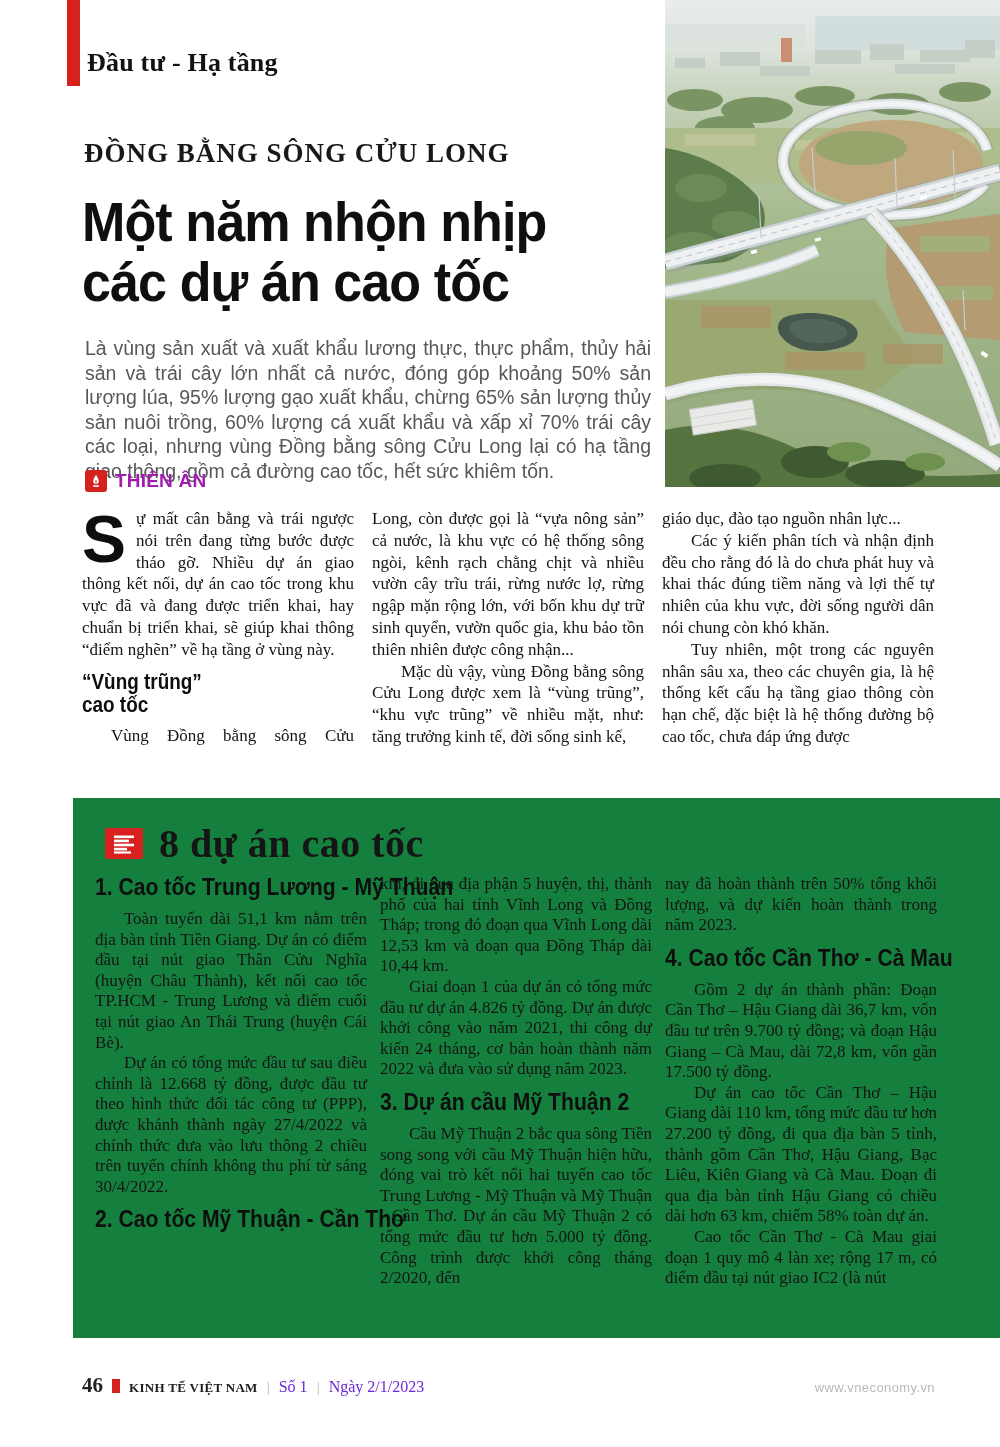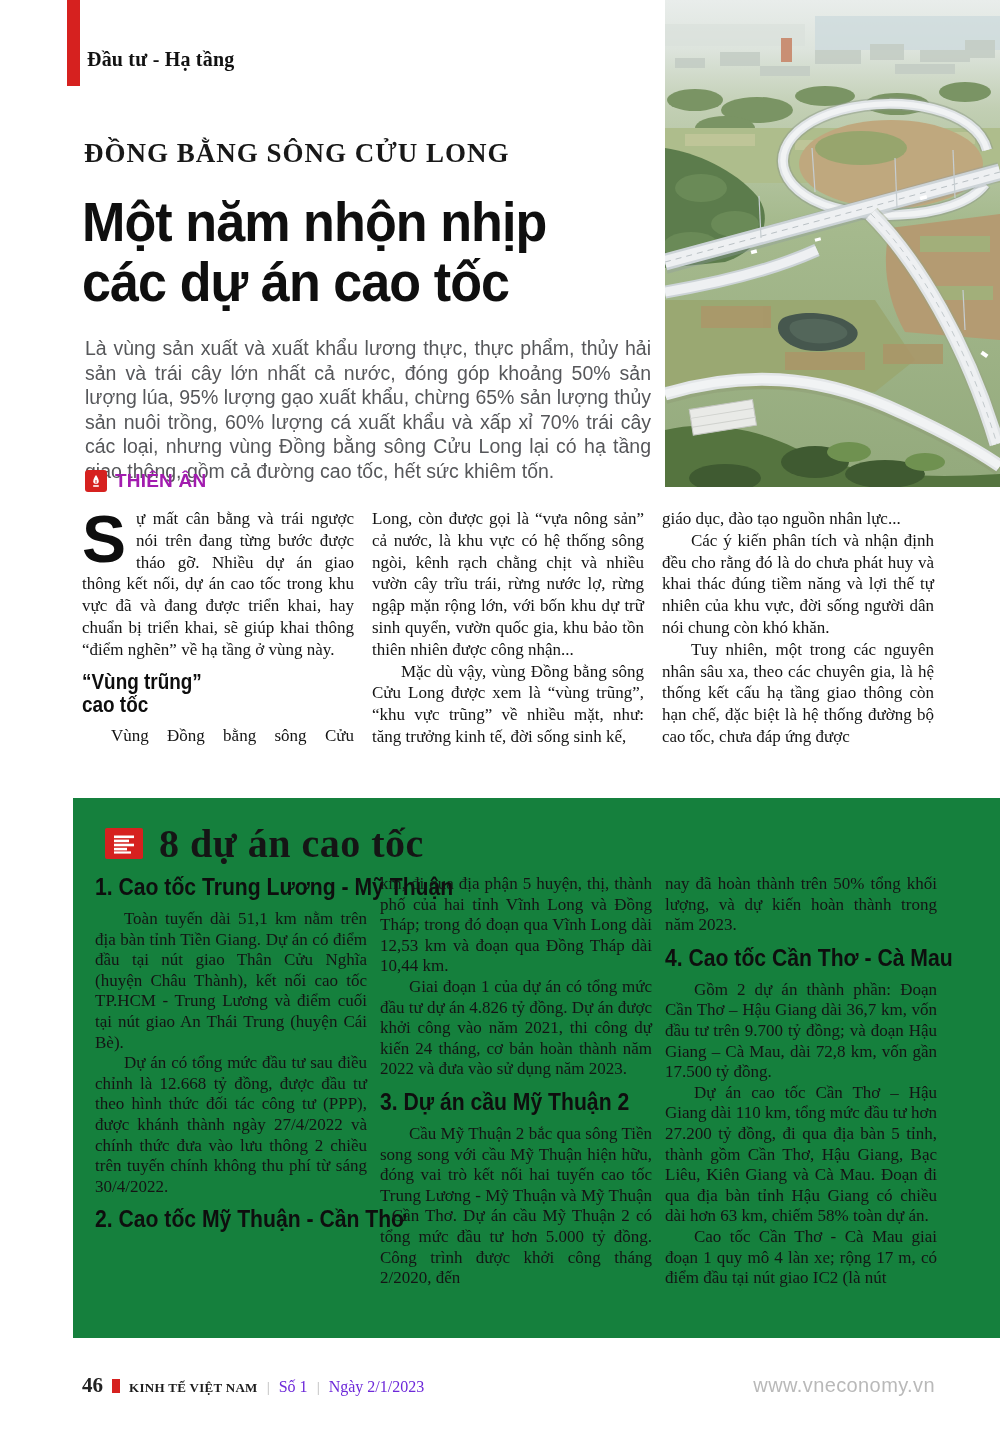--- a/index.html
+++ b/index.html
@@ -4,21 +4,21 @@
 <style>
   html,body{margin:0;padding:0;background:#ffffff;}
   .page{
     position:relative;width:1000px;height:1447px;background:#ffffff;
     font-family:"Liberation Serif", serif;color:#111;overflow:hidden;
   }
   
   .red-bar{position:absolute;left:67px;top:0;width:13px;height:86px;background:#d6211f;}
   .section-label{
     position:absolute;left:87px;top:48px;font-family:"Liberation Serif",serif;
-    font-weight:700;font-size:20px;color:#121212;letter-spacing:.2px;
+    font-weight:700;font-size:26px;color:#121212;letter-spacing:.2px;
   }
   
   .photo{position:absolute;left:665px;top:0;width:335px;height:487px;}
   
   .kicker{
     position:absolute;left:84px;top:138px;font-family:"Liberation Serif",serif;
     font-weight:700;font-size:27px;letter-spacing:1px;color:#181818;white-space:nowrap;
   }
   .headline{
     position:absolute;left:82px;top:192px;font-family:"Liberation Sans",sans-serif;
@@ -71,21 +71,21 @@
   
   .footer{
     position:absolute;left:82px;top:1366px;width:853px;display:flex;align-items:baseline;justify-content:space-between;
   }
   .footer-left{display:flex;align-items:baseline;gap:9px;font-family:"Liberation Serif",serif;margin-top:7px;}
   .page-number{font-weight:700;font-size:21px;color:#222;}
   .footer-red{width:8px;height:14px;background:#d6211f;align-self:center;}
   .brand{font-weight:700;font-size:13px;color:#1c1c1c;letter-spacing:.3px;}
   .fsep{color:#b7b7b7;font-size:15px;}
   .fmeta{color:#6d28d9;font-size:16px;}
-  .site-url{font-family:"Liberation Sans",sans-serif;font-size:20px;color:#b9b9b9;letter-spacing:.4px;}
+  .site-url{font-family:"Liberation Sans",sans-serif;font-size:13px;color:#b9b9b9;letter-spacing:.4px;}
 </style>
 </head>
 <body>
 
 <div class="page">
 
   <div class="red-bar"></div>
   <div class="section-label">Đầu tư - Hạ tầng</div>
 
   <div class="photo">

